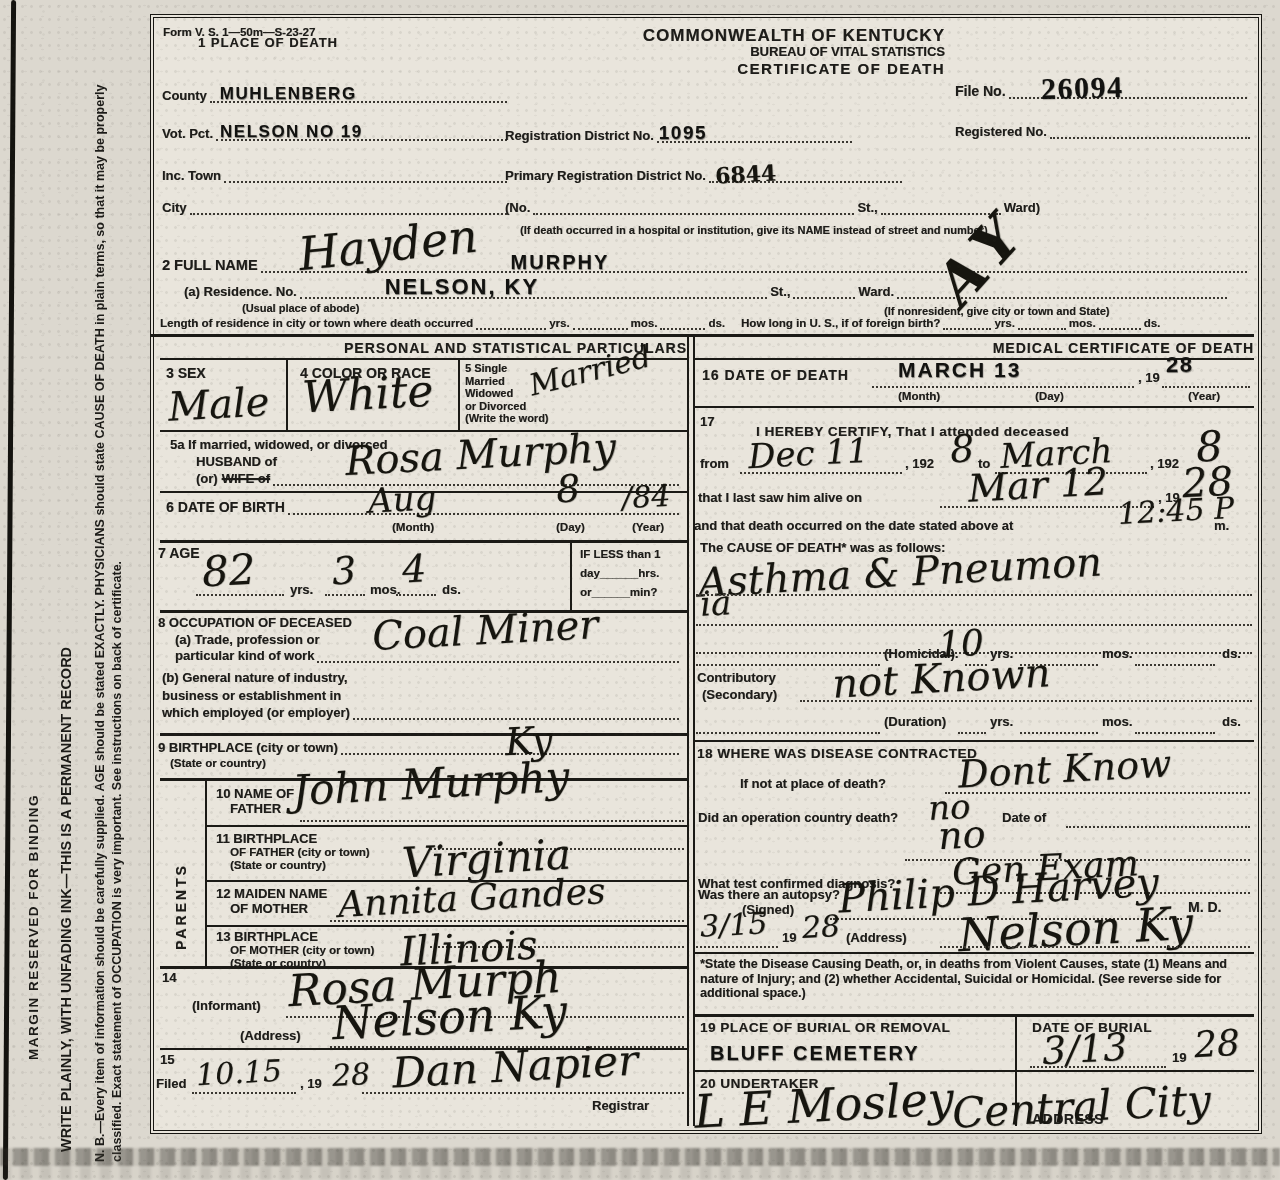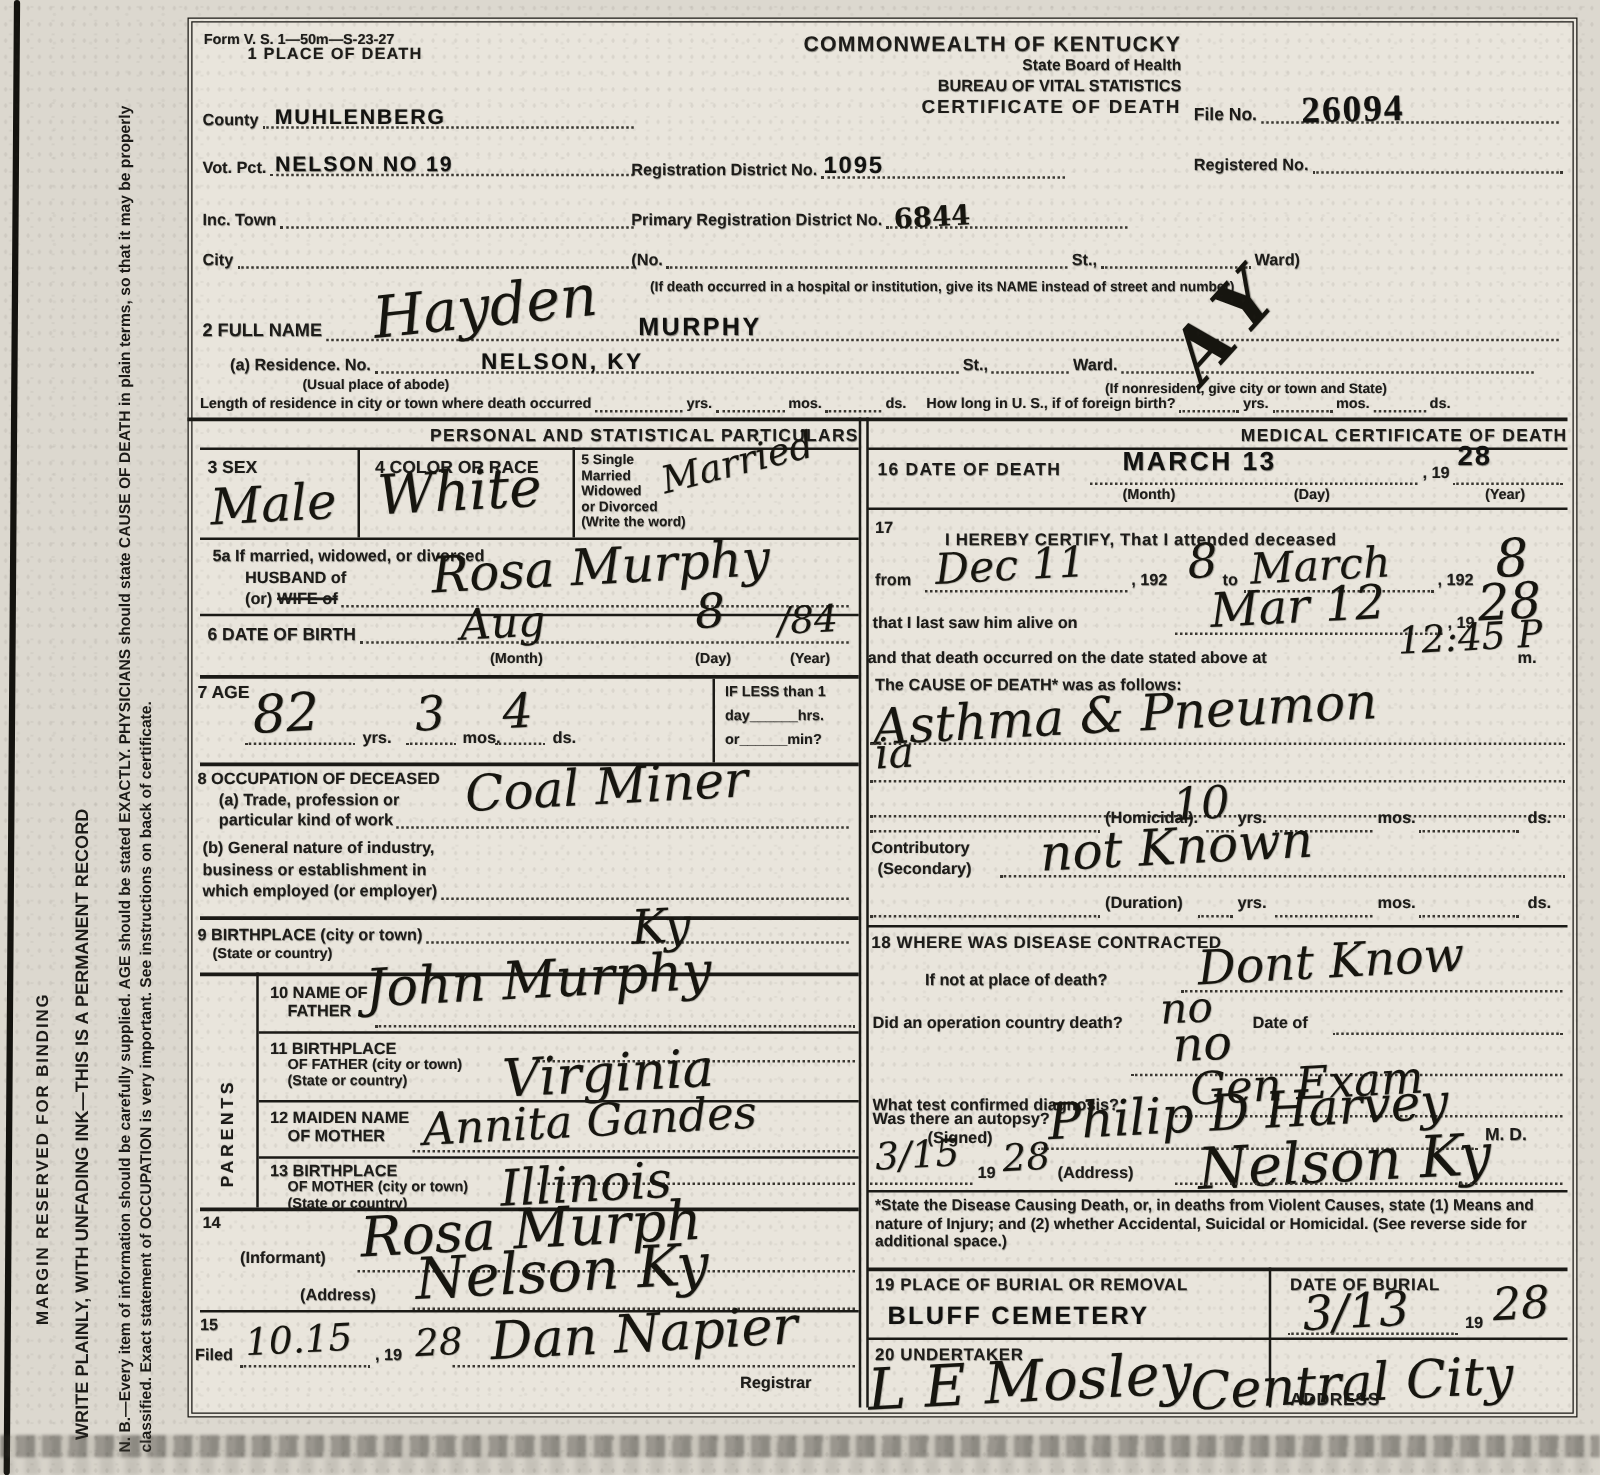--- a/index.html
+++ b/index.html
@@ -72,21 +72,20 @@
     <span class="lbl">Inc. Town</span>
     <span class="fill"></span>
   </div>
   <div class="row" style="left:162px;top:200px;width:348px;">
     <span class="lbl">City</span>
     <span class="fill"></span>
   </div>
 
   <div class="abs ctr" style="left:505px;top:28px;width:440px;">
     <div class="lbl" style="font-size:17px;letter-spacing:1px;display:block;">COMMONWEALTH OF KENTUCKY</div>
-    <div class="lbl" style="font-size:12.5px;font-weight:700;margin-top:2px;">State Board of Health</div>
     <div class="lbl" style="font-size:13px;margin-top:1px;">BUREAU OF VITAL STATISTICS</div>
     <div class="lbl" style="font-size:15px;letter-spacing:1.5px;margin-top:2px;">CERTIFICATE OF DEATH</div>
   </div>
   <div class="row" style="left:505px;top:128px;width:350px;">
     <span class="lbl">Registration District No.</span>
     <span class="fill">
       <span class="stamp instamp" style="left:2px;font-size:19px;">1095</span>
     </span>
   </div>
   <div class="row" style="left:505px;top:168px;width:400px;">
@@ -119,21 +118,21 @@
     <span class="lbl" style="font-size:14.5px;">2 FULL NAME</span>
     <span class="fill">
       <span class="stamp instamp" style="left:250px;font-size:20px;letter-spacing:2px;">MURPHY</span>
     </span>
   </div>
   <div class="hw" style="left:298px;top:222px;font-size:46px;transform:rotate(-6deg);">Hayden</div>
 
   <div class="row" style="left:184px;top:284px;width:1046px;">
     <span class="lbl">(a) Residence.  No.</span>
     <span class="fill">
-      <span class="stamp instamp" style="left:85px;font-size:18px;letter-spacing:2px;">NELSON, KY</span>
+      <span class="stamp instamp" style="left:85px;font-size:22px;letter-spacing:2px;">NELSON, KY</span>
     </span>
     <span class="lbl">St.,</span>
     <span class="fill" style="max-width:62px;"></span>
     <span class="lbl">Ward.</span>
     <span class="fill" style="max-width:330px;"></span>
   </div>
   <div class="abs lbl xs" style="left:242px;top:302px;">(Usual place of abode)</div>
   <div class="abs lbl xs" style="left:884px;top:305px;">(If nonresident, give city or town and State)</div>
   <div class="hw" style="left:930px;top:228px;font-size:58px;letter-spacing:10px;transform:rotate(-48deg);font-weight:700;">AY</div>
 

